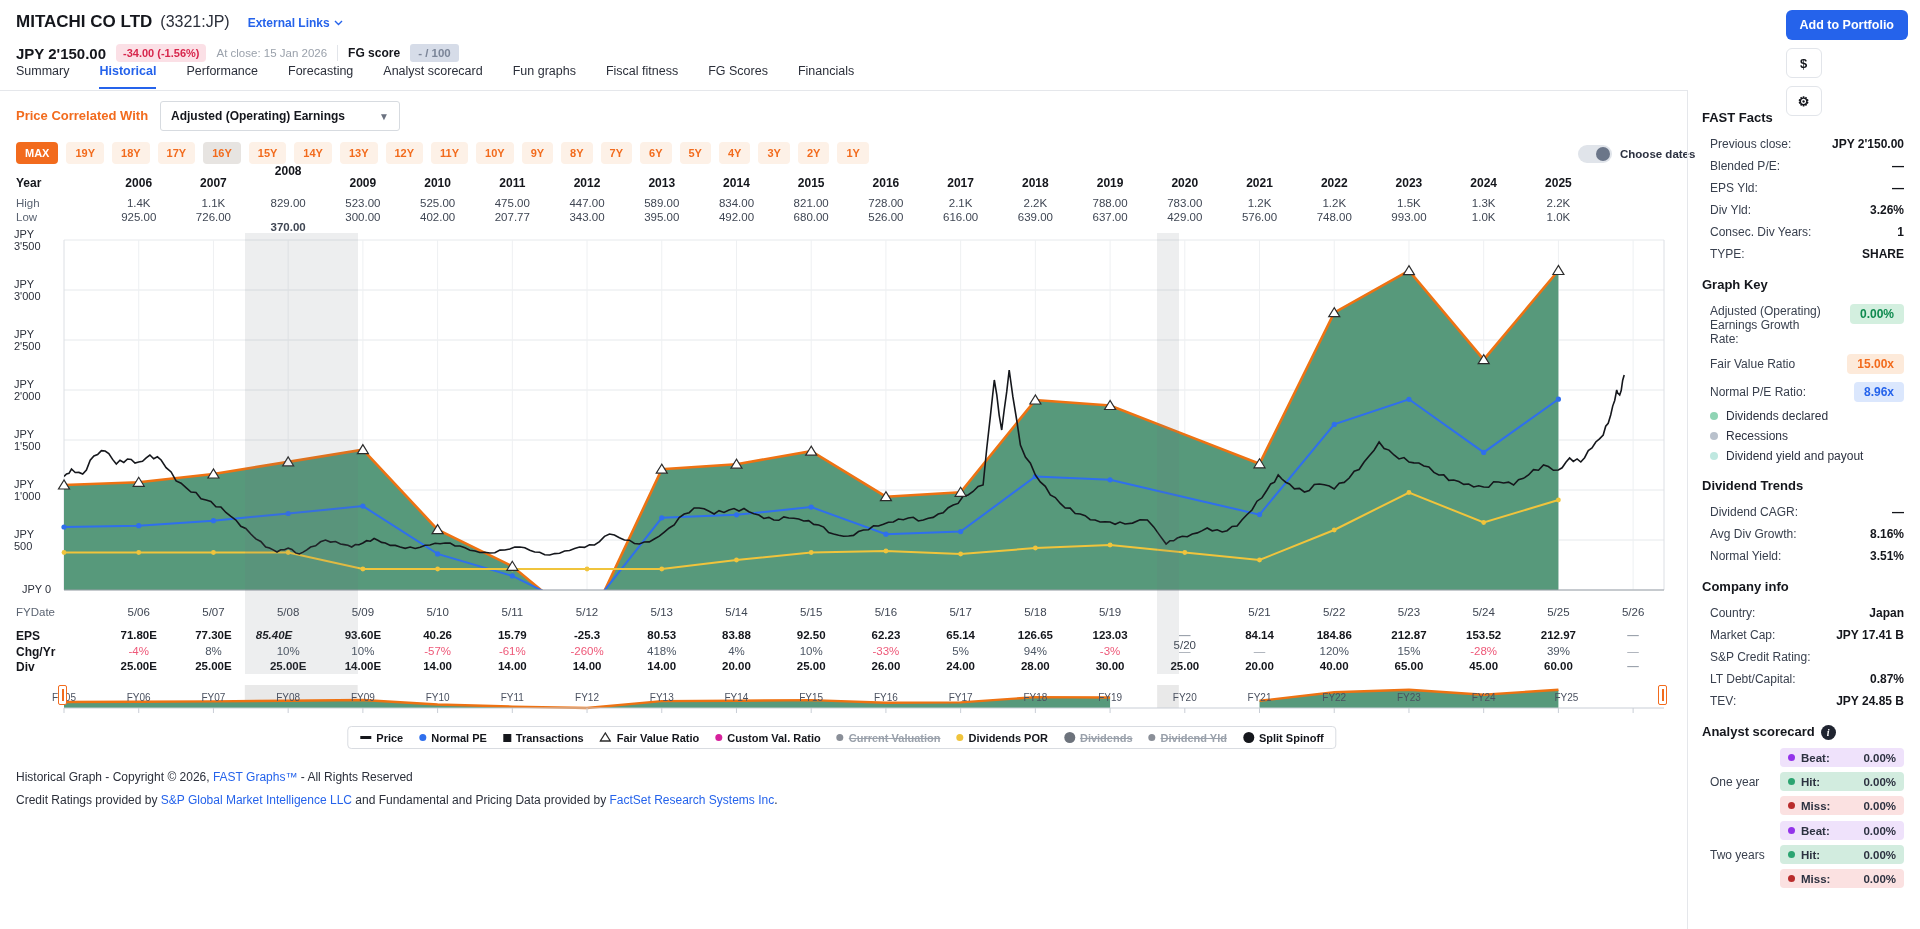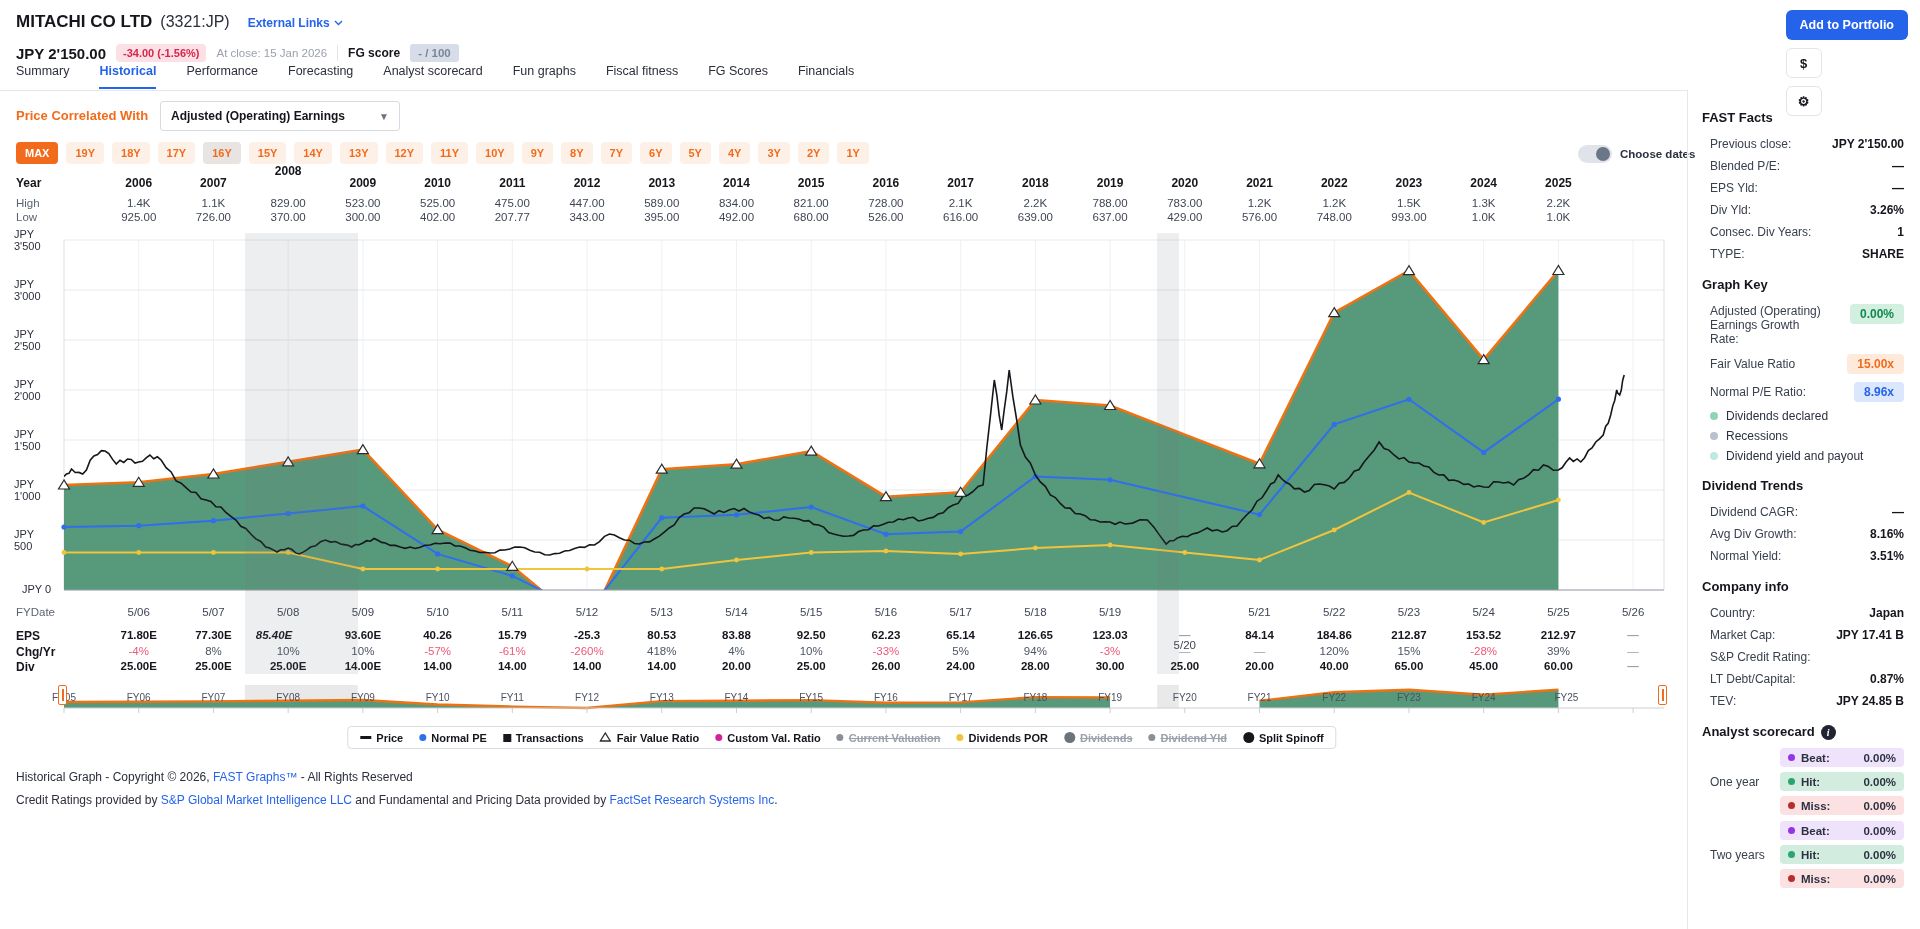--- a/index.html
+++ b/index.html
@@ -179,21 +179,21 @@
     <div class="rowlabel t-grey" style="top: 197px;">High</div>
     <div class="rowlabel t-grey" style="top: 211px;">Low</div>
     <div class="cell t-bold" style="left: 100.72px; top: 176px;">2006</div>
     <div class="cell t-dark" style="left: 100.72px; top: 197px;">1.4K</div>
     <div class="cell t-dark" style="left: 100.72px; top: 211px;">925.00</div>
     <div class="cell t-bold" style="left: 175.44px; top: 176px;">2007</div>
     <div class="cell t-dark" style="left: 175.44px; top: 197px;">1.1K</div>
     <div class="cell t-dark" style="left: 175.44px; top: 211px;">726.00</div>
     <div class="cell t-bold" style="left: 250.16px; top: 164px;">2008</div>
     <div class="cell t-dark" style="left: 250.16px; top: 197px;">829.00</div>
-    <div class="cell t-dark" style="left: 250.16px; top: 211px;">370.00</div>
+    <div class="cell t-dark" style="left: 250.16px; top: 221px; font-weight: bold;">370.00</div>
     <div class="cell t-bold" style="left: 324.88px; top: 176px;">2009</div>
     <div class="cell t-dark" style="left: 324.88px; top: 197px;">523.00</div>
     <div class="cell t-dark" style="left: 324.88px; top: 211px;">300.00</div>
     <div class="cell t-bold" style="left: 399.6px; top: 176px;">2010</div>
     <div class="cell t-dark" style="left: 399.6px; top: 197px;">525.00</div>
     <div class="cell t-dark" style="left: 399.6px; top: 211px;">402.00</div>
     <div class="cell t-bold" style="left: 474.32px; top: 176px;">2011</div>
     <div class="cell t-dark" style="left: 474.32px; top: 197px;">475.00</div>
     <div class="cell t-dark" style="left: 474.32px; top: 211px;">207.77</div>
     <div class="cell t-bold" style="left: 549.04px; top: 176px;">2012</div>

